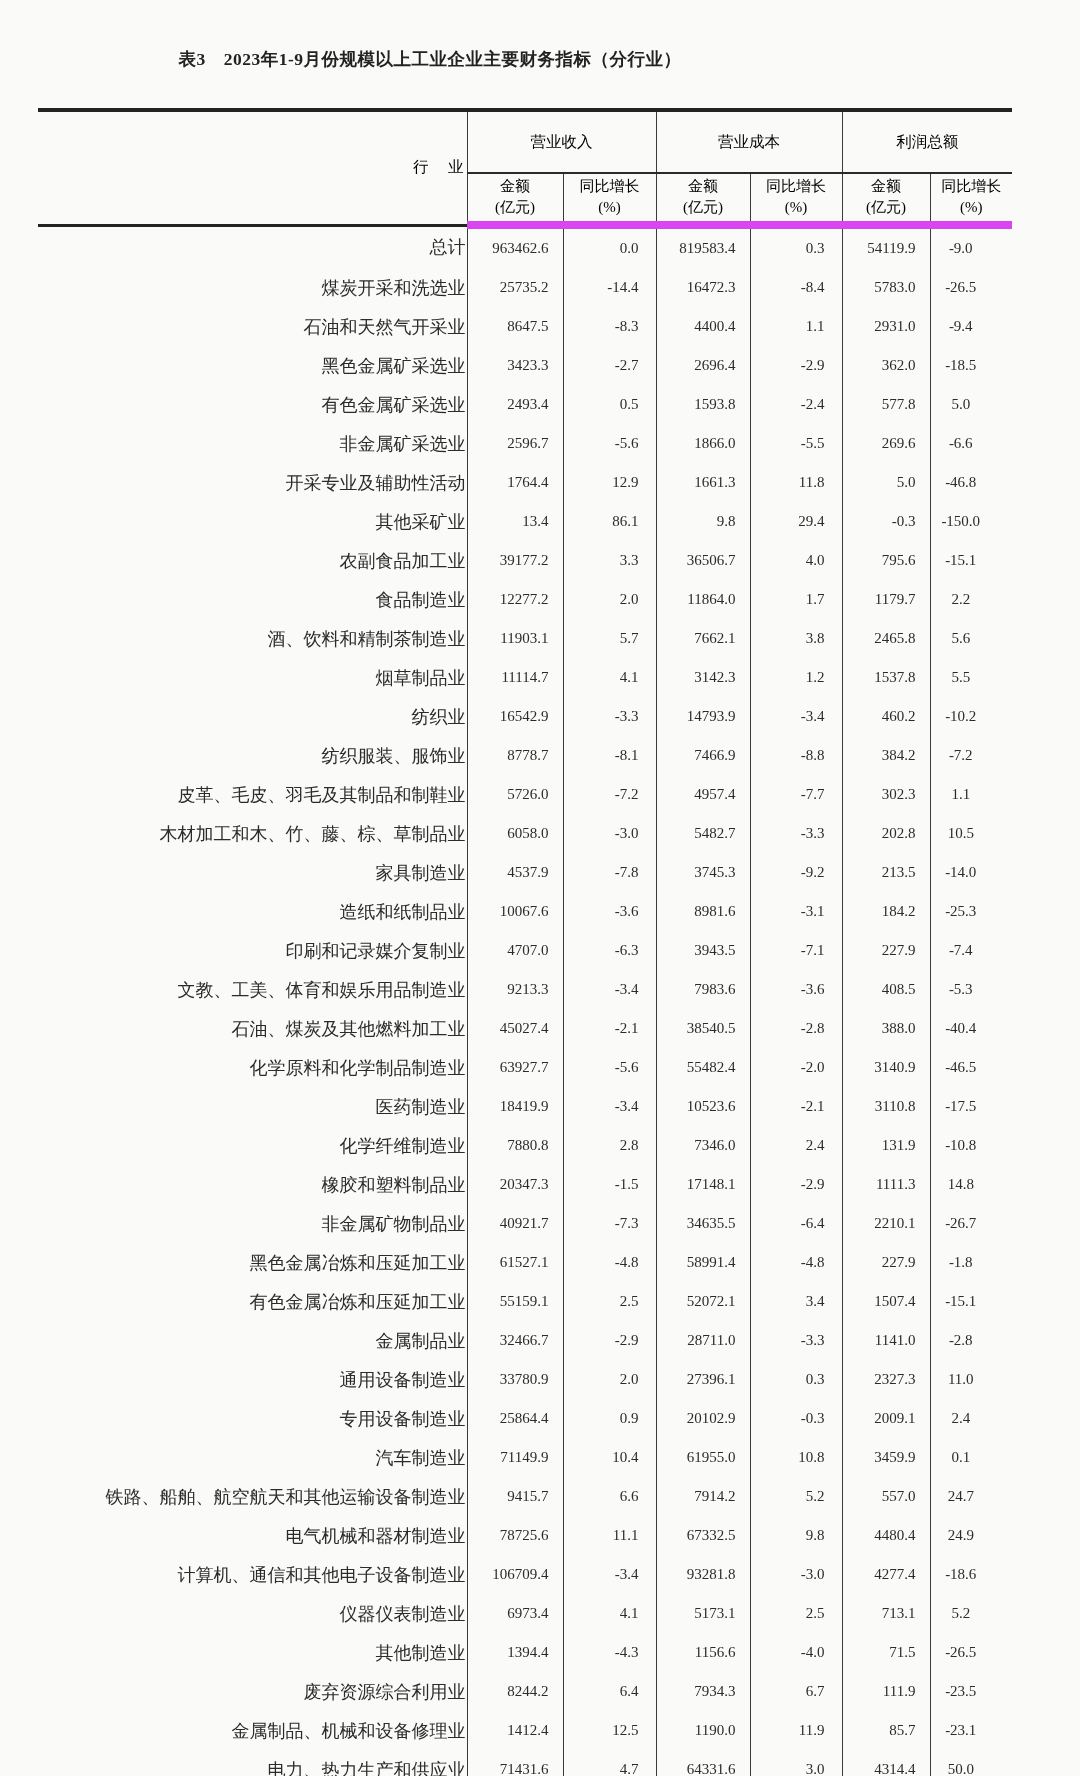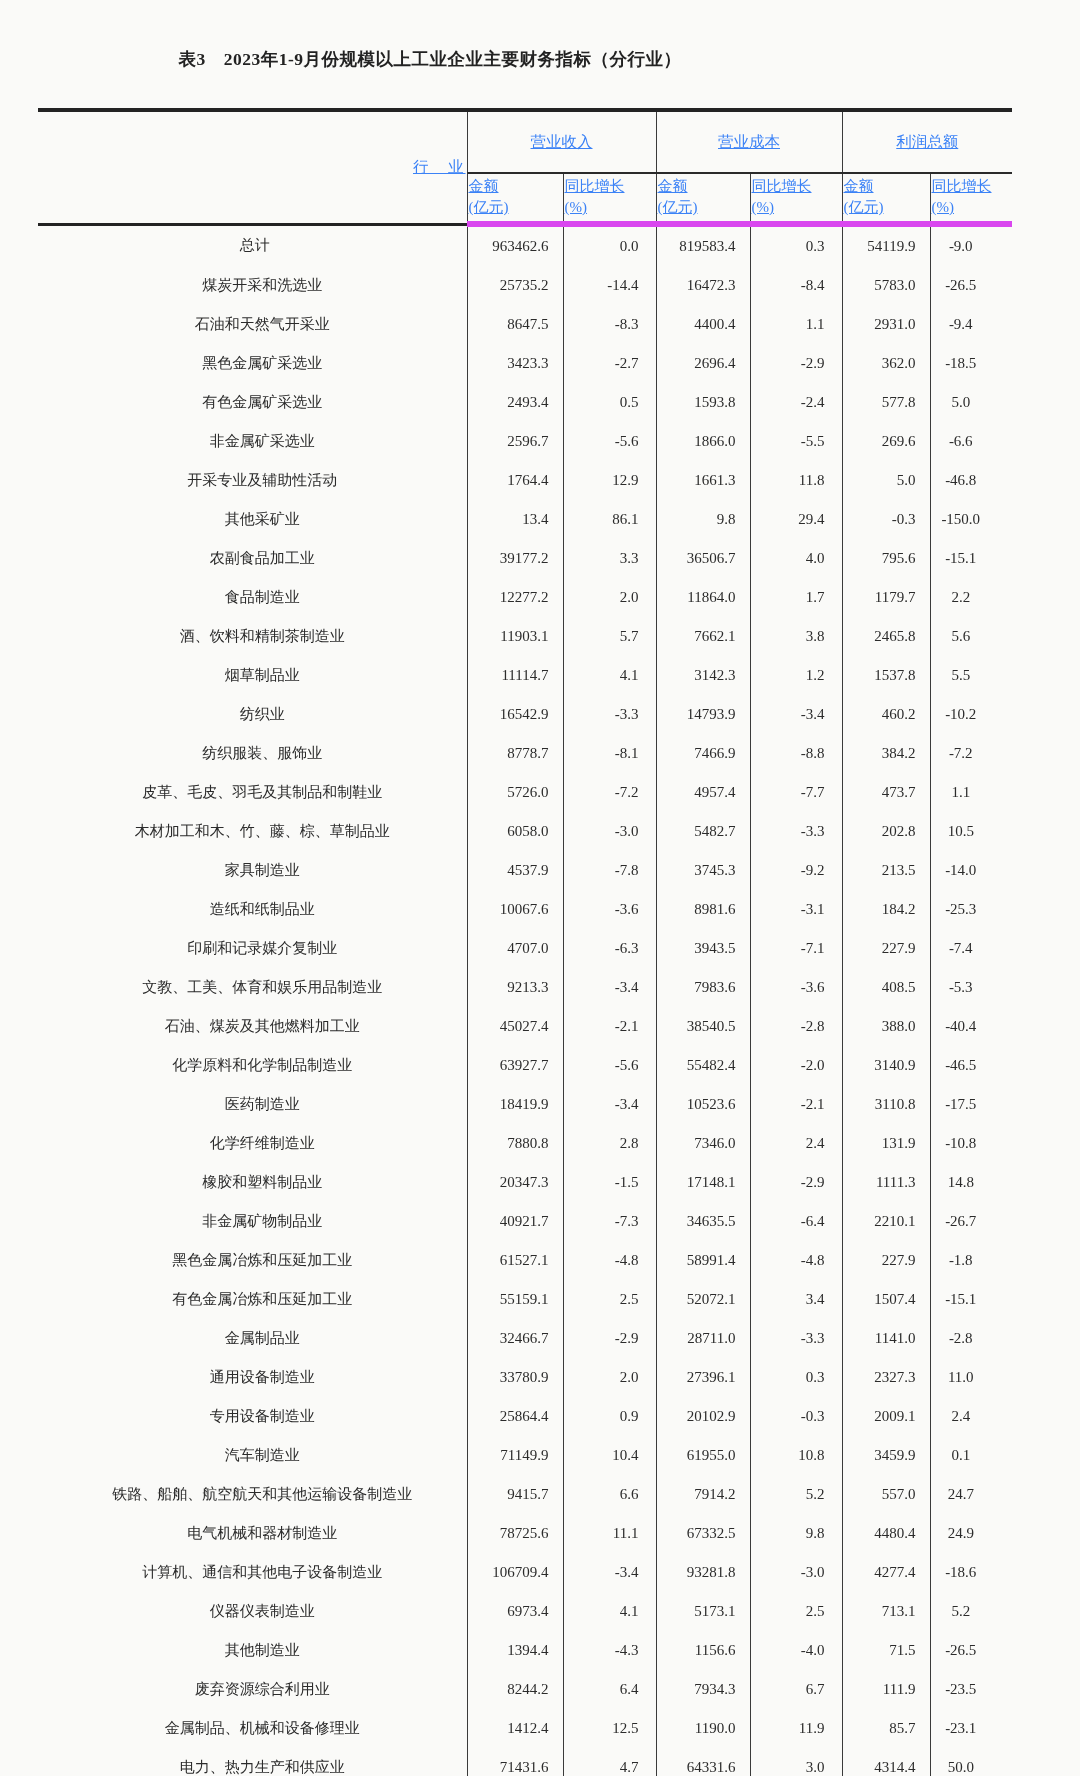--- a/index.html
+++ b/index.html
@@ -29,56 +29,56 @@
     border-bottom:3px solid #232323;
   }
   col.c-ind   { width:429px; }
   col.c-amt1  { width:96px; }
   col.c-grw1  { width:93px; }
   col.c-amt2  { width:94px; }
   col.c-grw2  { width:92px; }
   col.c-amt3  { width:88px; }
   col.c-grw3  { width:82px; }
 
-  th { font-weight:normal; font-size:15px; color:#3b82f6;text-decoration:underline; }
+  th { font-weight:normal; font-size:15px; color:#000000; }
 
   th.industry-head {
     border-bottom:3px solid #232323;
     text-align:right;
     font-size:15.5px;
     letter-spacing:2px;
   }
   tr.group-row th.grp {
     height:58px;
     border-bottom:2px solid #2a2a2a;
     border-left:1px solid #3a3a3a;
     text-align:center;
     font-size:15.5px;
     vertical-align:middle;
   }
   tr.sub-row th {
     height:44px;
-    border-bottom:6px solid #d946ef;
+    border-bottom:8px solid #d946ef;
     border-left:1px solid #3a3a3a;
-    text-align:left;
+    text-align:center;
     vertical-align:middle;
     line-height:21px;
     padding-bottom:2px;
   }
   tbody td {
     height:37px;
     font-size:15px;
     vertical-align:middle;
     white-space:nowrap;
     overflow:hidden;
   }
   td.c-ind {
     padding-left:6px;
-    text-align:center;
-    font-size:15px;
+    text-align:right;
+    font-size:18px;
   }
   td.c-ind.indent { padding-left:21px; }
   td.c-num {
     border-left:1px solid #3a3a3a;
     text-align:right;
     font-size:15px;
   }
   td.c-num.amt { padding-right:14px; }
   td.c-num.grw { padding-right:17px; }
   td.c-num.grw.last { padding-right:22px;text-align:center; }
@@ -260,21 +260,21 @@
           <td class="c-num grw">-8.8</td>
           <td class="c-num amt">384.2</td>
           <td class="c-num grw last">-7.2</td>
         </tr>
         <tr>
           <td class="c-ind indent">皮革、毛皮、羽毛及其制品和制鞋业</td>
           <td class="c-num amt">5726.0</td>
           <td class="c-num grw">-7.2</td>
           <td class="c-num amt">4957.4</td>
           <td class="c-num grw">-7.7</td>
-          <td class="c-num amt">473.7</td>
+          <td class="c-num amt">302.3</td>
           <td class="c-num grw last">1.1</td>
         </tr>
         <tr>
           <td class="c-ind indent">木材加工和木、竹、藤、棕、草制品业</td>
           <td class="c-num amt">6058.0</td>
           <td class="c-num grw">-3.0</td>
           <td class="c-num amt">5482.7</td>
           <td class="c-num grw">-3.3</td>
           <td class="c-num amt">202.8</td>
           <td class="c-num grw last">10.5</td>

